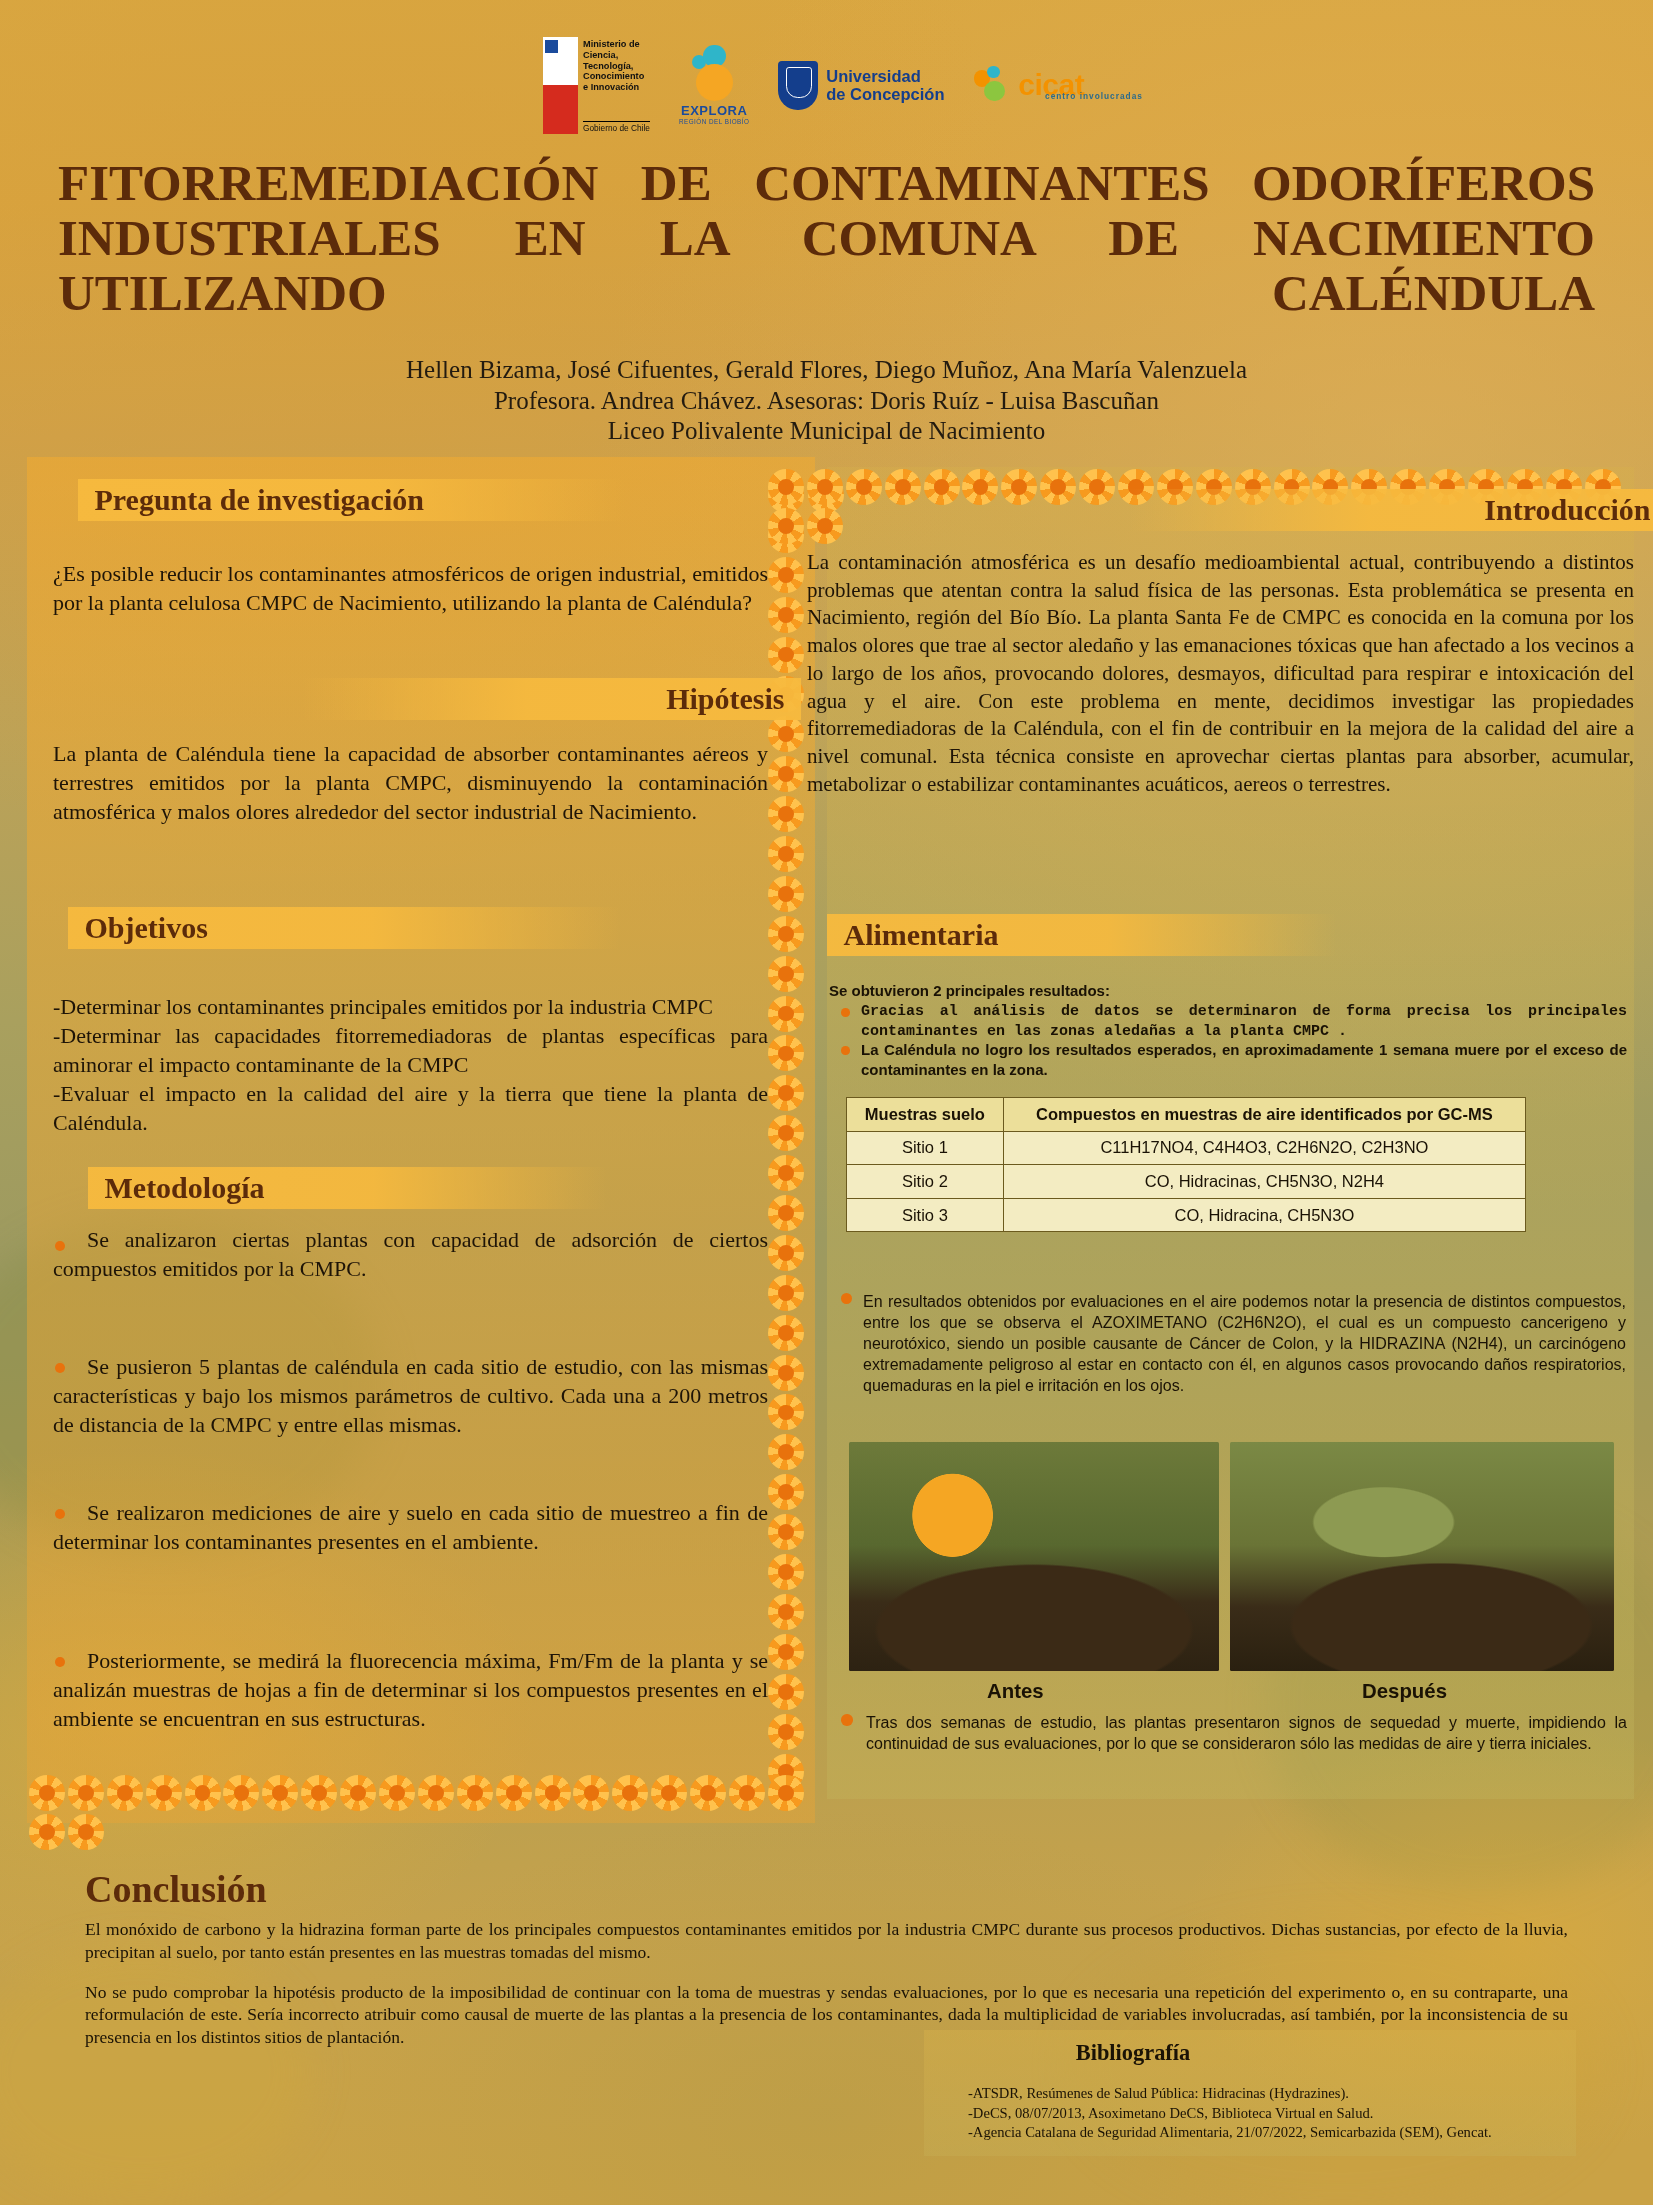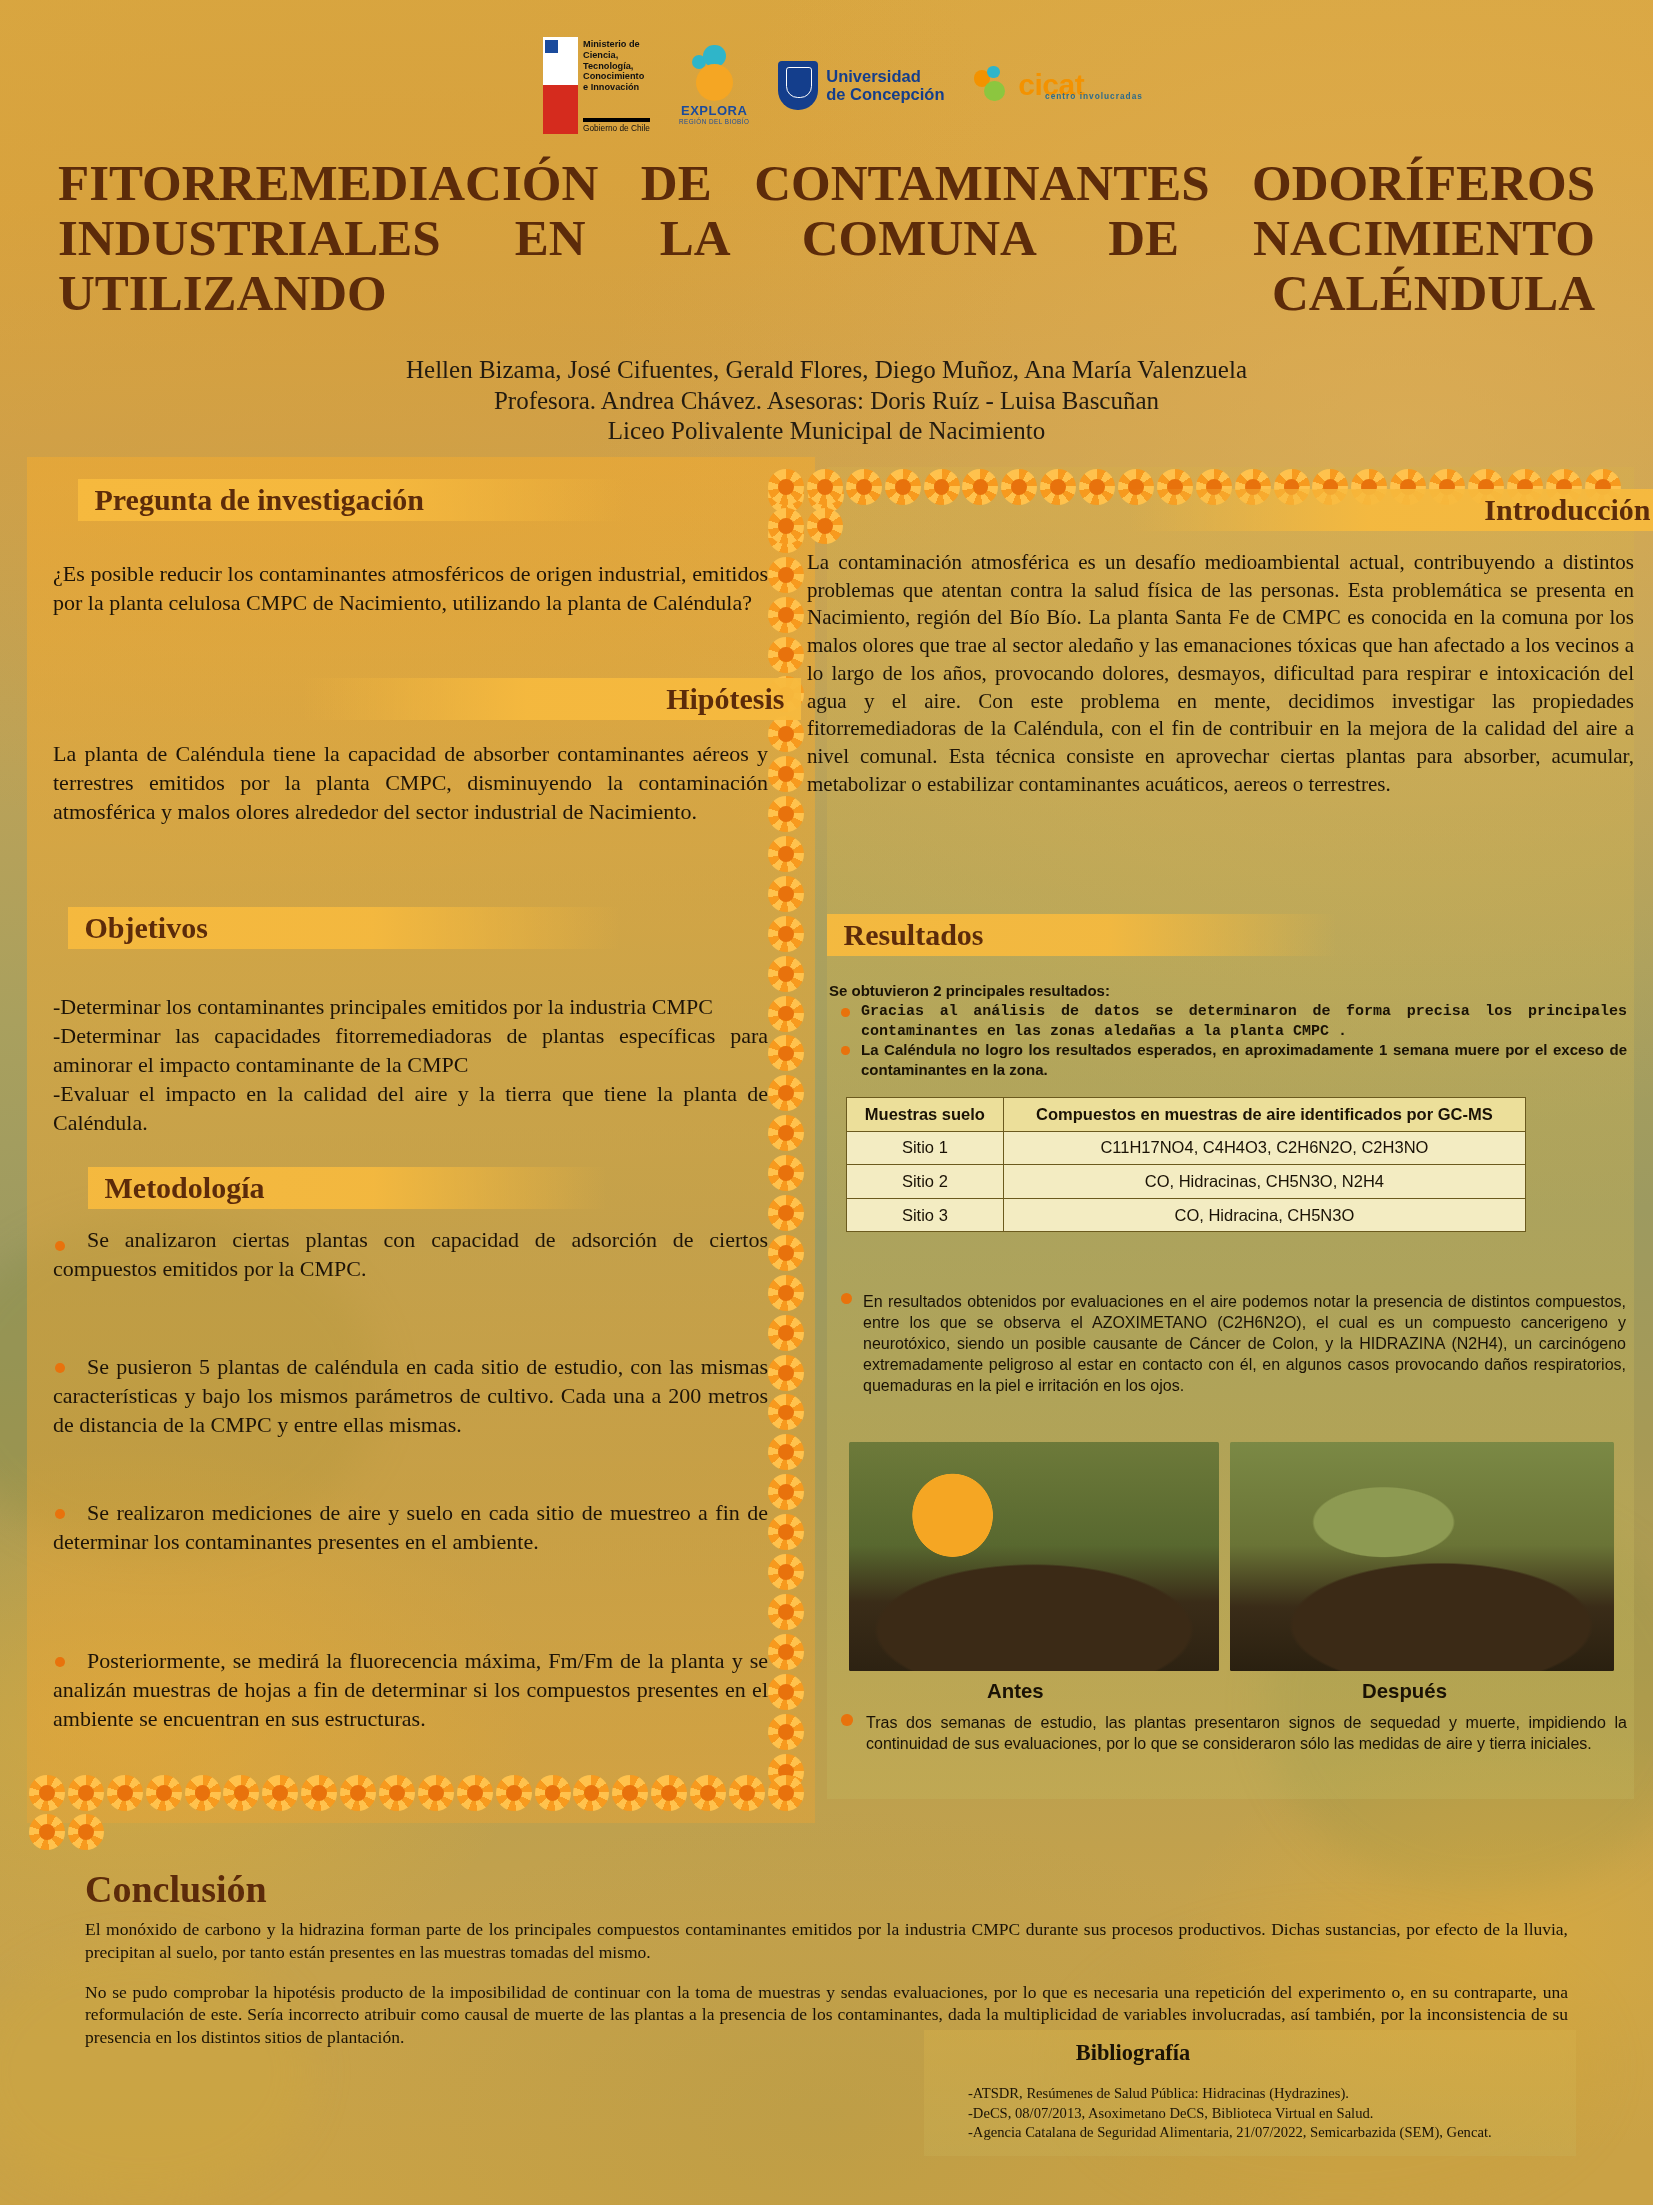--- a/index.html
+++ b/index.html
@@ -38,21 +38,21 @@
     position:absolute; left:428px; top:19.5px; width:875px; height:131px;
     display:flex; align-items:center; justify-content:center; gap:29px;
   }
   .logo-box{display:flex;align-items:center;}
   .minciencia{display:flex;align-items:stretch;height:97px;}
   .mc-flag{width:35px;display:flex;flex-direction:column;}
   .mc-flag .f1{flex:1;background:#fff;position:relative;}
   .mc-flag .f1:before{content:"";position:absolute;left:1.9px;top:3.9px;width:12.6px;height:12.6px;background:#1b4b9c;}
   .mc-flag .f2{flex:1;background:#d52b1e;}
   .mc-text{color:#111;font-family:"Liberation Sans",sans-serif;font-size:9.2px;line-height:1.15;font-weight:bold;padding:2.9px 0 0 4.9px;display:flex;flex-direction:column;justify-content:space-between;}
-  .mc-text .gob{font-size:8.3px;font-weight:normal;border-top:4px solid #000000;padding-top:1.9px;}
+  .mc-text .gob{font-size:8.3px;font-weight:normal;border-top:1px solid #000000;padding-top:1.9px;}
   .explora{display:flex;flex-direction:column;align-items:center;}
   .explora-mark{width:45px;height:58px;position:relative;}
   .explora-mark span{position:absolute;border-radius:50%;}
   .explora-mark .e1{width:22.4px;height:22.4px;background:#2fb5c9;left:11.7px;top:0;}
   .explora-mark .e2{width:37px;height:37px;background:#f5a623;left:3.9px;top:18.5px;border-radius:50% 50% 50% 50%;}
   .explora-mark .e3{width:14.6px;height:14.6px;background:#2fb5c9;left:0;top:9.7px;}
   .explora-txt{font-family:"Liberation Sans",sans-serif;font-weight:bold;color:#1b4b9c;font-size:13px;letter-spacing:0.5px;}
   .explora-sub{font-family:"Liberation Sans",sans-serif;color:#1b4b9c;font-size:6.3px;letter-spacing:0.5px;}
   .udec{display:flex;align-items:center;gap:7.8px;}
   .udec-shield{width:40px;height:49px;background:#143e8c;border-radius:3.9px 3.9px 19.5px 19.5px;position:relative;}
@@ -550,21 +550,21 @@
 
 <div class="bullet-flower" style="left: 49px; top: 1651px; position: absolute;">
     <div class="petals" style="position:absolute;inset:0;border-radius:50%;"></div>
     <div class="core" style="position:absolute;left:28%;top:28%;width:44%;height:44%;border-radius:50%;background:#e8720c;"></div>
   </div>
 <div class="body-text" style="left:53px;top:1646px;width:715px;text-indent:34px;">Posteriormente, se medirá la fluorecencia máxima, Fm/Fm de la planta y se analizán muestras de hojas a fin de determinar si los compuestos presentes en el ambiente se encuentran en sus estructuras.</div>
 
 <div class="sec-head right" style="left:1128px;top:489px;width:506px;">Introducción</div>
 <div class="body-text" style="left:807px;top:549px;width:827px;font-size:21px;">La contaminación atmosférica es un desafío medioambiental actual, contribuyendo a distintos problemas que atentan contra la salud física de las personas. Esta problemática se presenta en Nacimiento, región del Bío Bío. La planta Santa Fe de CMPC es conocida en la comuna por los malos olores que trae al sector aledaño y las emanaciones tóxicas que han afectado a los vecinos a lo largo de los años, provocando dolores, desmayos, dificultad para respirar e intoxicación del agua y el aire. Con este problema en mente, decidimos investigar las propiedades fitorremediadoras de la Caléndula, con el fin de contribuir en la mejora de la calidad del aire a nivel comunal. Esta técnica consiste en aprovechar ciertas plantas para absorber, acumular, metabolizar o estabilizar contaminantes acuáticos, aereos o terrestres.</div>
 
-<div class="sec-head" style="left:827px;top:914px;width:477px;">Resultados</div>
+<div class="sec-head" style="left:827px;top:914px;width:477px;">Alimentaria</div>
 
 <div style="position:absolute;left:829px;top:982px;width:797px;font-family:'Liberation Sans',sans-serif;font-weight:bold;font-size:15px;color:#1a1205;">Se obtuvieron 2 principales resultados:</div>
 
 <div class="bullet-flower" style="left: 836px; top: 1003px; width: 19.5px; height: 19.5px; position: absolute;">
     <div class="petals" style="position:absolute;inset:0;border-radius:50%;"></div>
     <div class="core" style="position:absolute;left:28%;top:28%;width:44%;height:44%;border-radius:50%;background:#e8720c;"></div>
   </div>
 <div style="position:absolute;left:861px;top:1002px;width:766px;font-family:Liberation Mono, monospace;font-weight:bold;font-size:15px;line-height:1.3;color:#1a1205;text-align:justify;">Gracias al análisis de datos se determinaron de forma precisa los principales contaminantes en las zonas aledañas a la planta CMPC .</div>
 
 <div class="bullet-flower" style="left: 836px; top: 1041px; width: 19.5px; height: 19.5px; position: absolute;">

